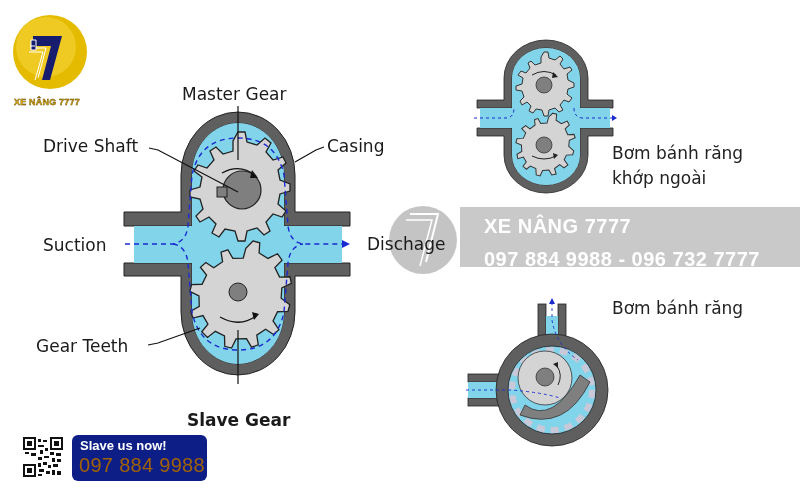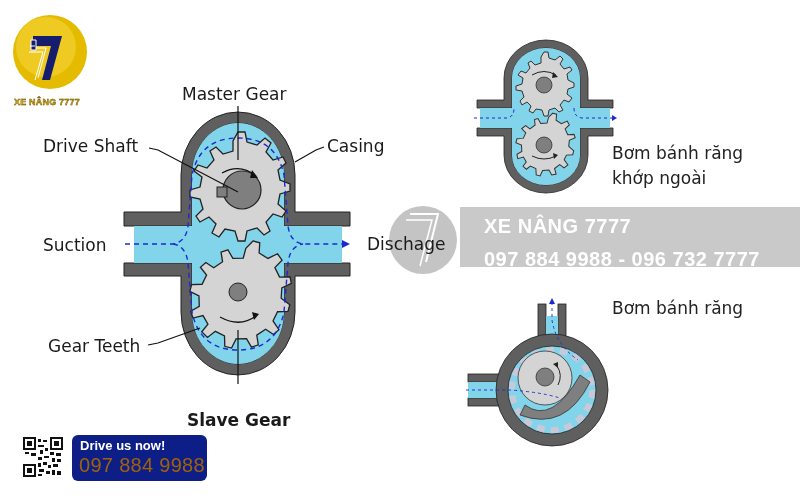--- a/index.html
+++ b/index.html
@@ -125,30 +125,30 @@
   </g>
 </svg>
 
 <div class="logo-text">XE NÂNG 7777</div>
 
 <div class="lbl" style="left:182px; top:84px;">Master Gear</div>
 <div class="lbl" style="left:43px; top:136px;">Drive Shaft</div>
 <div class="lbl" style="left:327px; top:136px;">Casing</div>
 <div class="lbl" style="left:43px; top:235px;">Suction</div>
 <div class="lbl" style="left:367px; top:234px;text-align:center;">Dischage</div>
-<div class="lbl" style="left:48px; top:336px;">Gear Teeth</div>
+<div class="lbl" style="left:36px; top:336px;">Gear Teeth</div>
 <div class="lbl" style="left:187px; top:410px;font-weight:bold;">Slave Gear</div>
 
 <div class="viet" style="left:612px; top:141px; width:145px;">
   <div>Bơm bánh răng</div>
   <div>khớp ngoài</div>
 </div>
 <div class="viet" style="left:612px; top:296px; width:145px;">
   <div>Bơm bánh răng</div>
 </div>
 
 <div class="banner"></div>
 <div class="banner-l1">XE NÂNG 7777</div>
 <div class="banner-l2">097 884 9988 - 096 732 7777</div>
 
 <div class="call-box"></div>
-<div class="call-l1">Drive us now!</div>
+<div class="call-l1">Slave us now!</div>
 <div class="call-l2">097 884 9988</div>
 
 </body></html>

